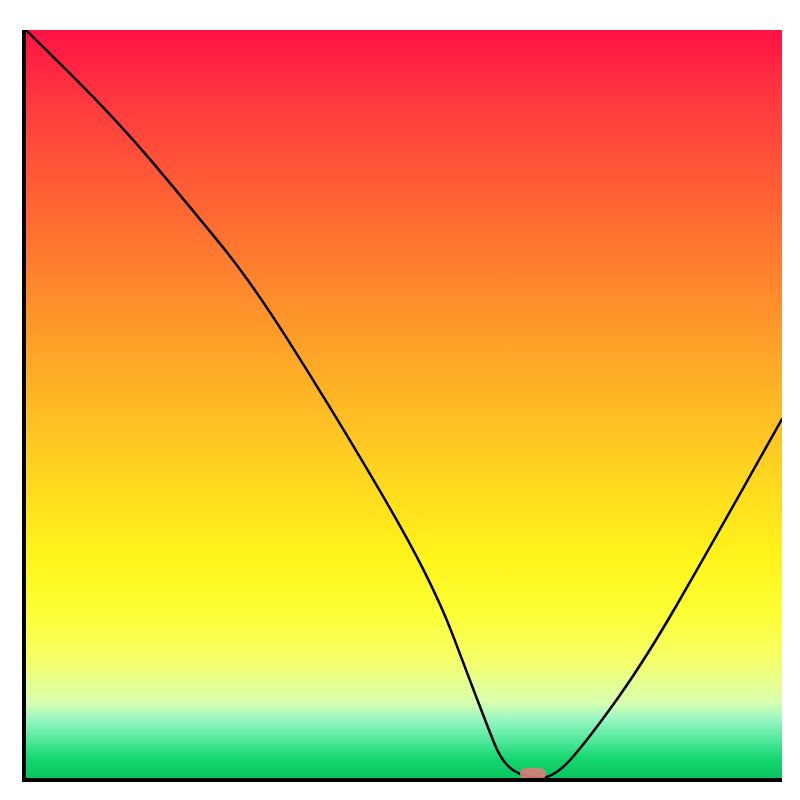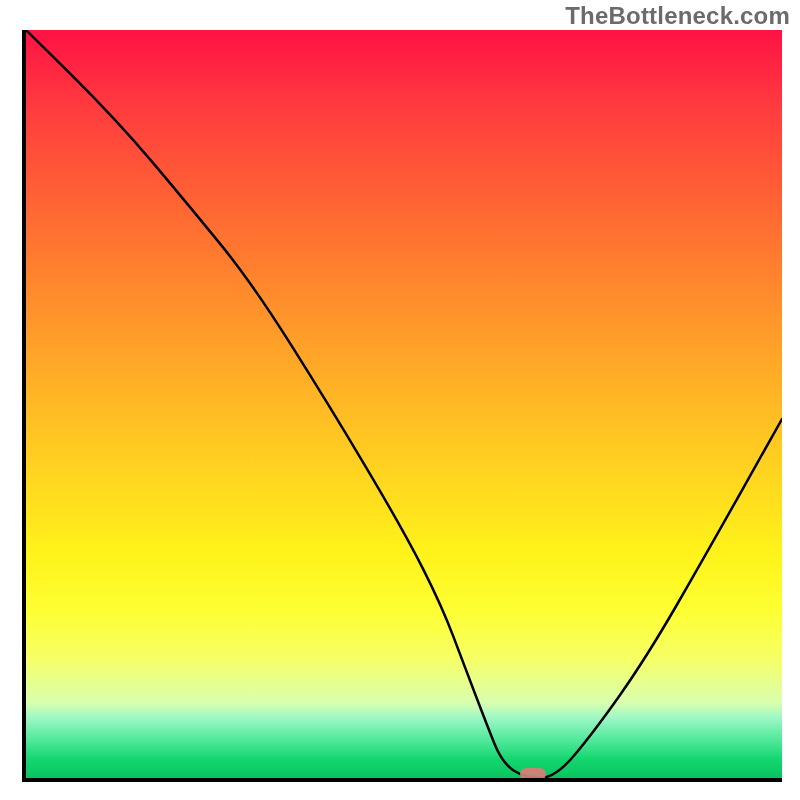--- a/index.html
+++ b/index.html
@@ -74,21 +74,20 @@
     background: #d87e78;
     opacity: 0.92;
     transform: translate(-50%, -50%);
   }
 </style>
 </head>
 <body>
 
 <div class="frame">
 
-  <div class="watermark">TheBottleneck.com</div>
 
   <div class="plot-area">
     <div class="gradient"></div>
 
     <svg class="curve" viewBox="0 0 756 748" preserveAspectRatio="none">
       <path id="curve-path" fill="none" stroke="#000" stroke-width="2.5" stroke-linejoin="round" stroke-linecap="round" d="M 0.0 0.0 Q 0.0 0.0 45.4 44.9 Q 90.7 89.8 128.5 134.6 Q 166.3 179.5 196.6 216.9 Q 226.8 254.3 264.6 314.2 Q 302.4 374.0 340.2 437.6 Q 378.0 501.2 396.9 538.6 Q 415.8 576.0 427.1 605.9 Q 438.5 635.8 449.8 665.7 Q 461.2 695.6 468.7 714.3 Q 476.3 733.0 487.6 740.5 Q 499.0 748.0 514.1 748.0 Q 529.2 748.0 548.1 725.5 Q 567.0 703.1 593.5 665.7 Q 619.9 628.3 650.2 576.0 Q 680.4 523.6 718.2 456.3 T 756.0 389.0"></path>
     </svg>
 
     <div id="marker" class="marker" style="left: 506.52px; top: 744px;"></div>
   </div>

